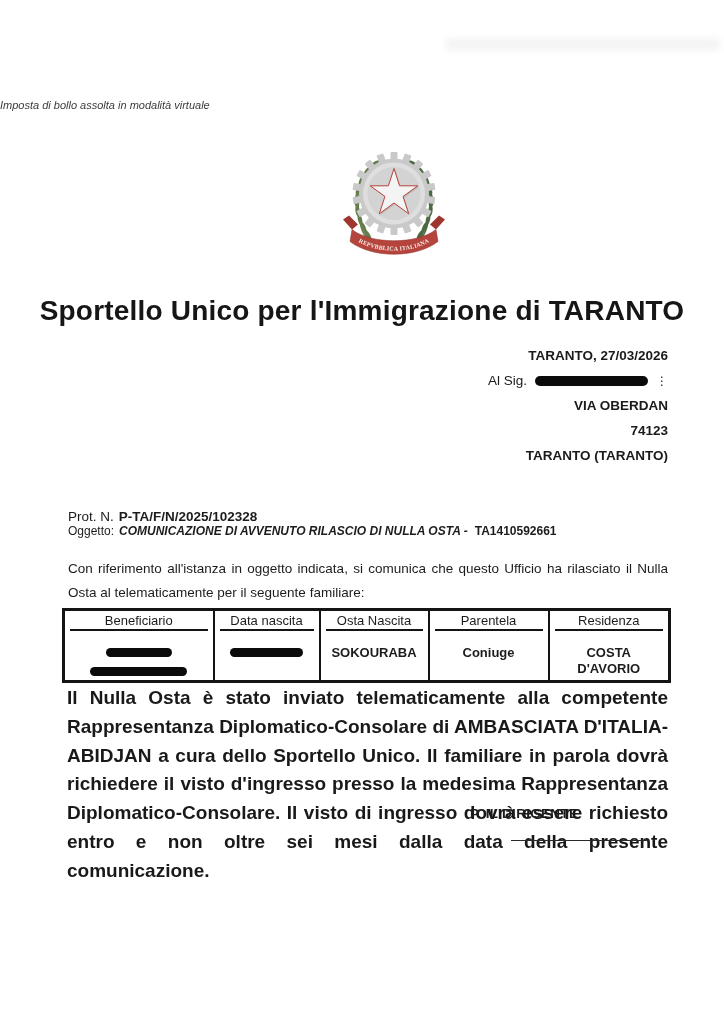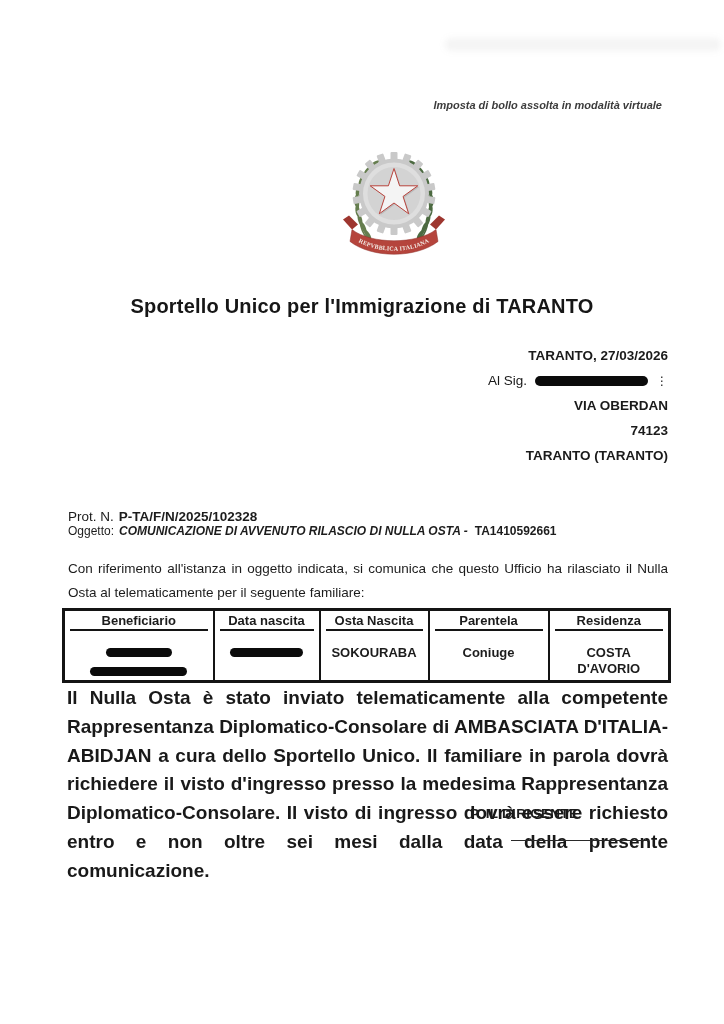--- a/index.html
+++ b/index.html
@@ -14,27 +14,27 @@
     overflow:hidden;
   }
   .smudge {
     position:absolute; top:38px; left:445px; width:276px; height:13px;
     background:rgba(110,110,110,0.08);
     filter:blur(3px);
     border-radius:6px;
   }
   .stamp-note {
     position:absolute; top:99px; left:0; right:62px;
-    text-align:right; font-style:italic;
-    font-size:11px; color:#3c3c3c;font-weight:bold;
+    text-align:left; font-style:italic;
+    font-size:11px; color:#3c3c3c;
   }
   .emblem { position:absolute; top:145px; left:341px; width:106px; height:113px; }
   .doc-title {
     position:absolute; top:295px; left:0; width:100%;
-    text-align:center; font-size:20px; font-weight:bold; color:#161616;
+    text-align:center; font-size:28px; font-weight:bold; color:#161616;
     letter-spacing:0.2px;
   }
   .addr {
     position:absolute; top:343px; right:56px;
     text-align:right; font-size:13.5px; font-weight:bold;
     line-height:25px; color:#1a1a1a;
   }
   .addr .salut-line {
     display:flex; justify-content:flex-end; align-items:center;
     font-weight:normal; gap:8px;
@@ -57,21 +57,21 @@
     position:absolute; top:608px; left:62px; width:606px;
     border-collapse:collapse;
     border:3px solid #141414;
     font-size:13px;
     table-layout:fixed;
   }
   table.nulla th, table.nulla td {
     border-left:2px solid #141414; border-right:2px solid #141414;
   }
   table.nulla th {
-    font-weight:bold; padding:1px 0 12px; height:20px; vertical-align:top;
+    font-weight:normal; padding:1px 0 12px; height:20px; vertical-align:top;
   }
   table.nulla th .th-label {
     display:block; margin:0 5px;
     border-bottom:2px solid #141414;
     line-height:17px; text-align:center;
   }
   table.nulla td {
     height:38px; vertical-align:top; text-align:center;
     font-weight:bold; padding-top:2px; line-height:16px;
   }

